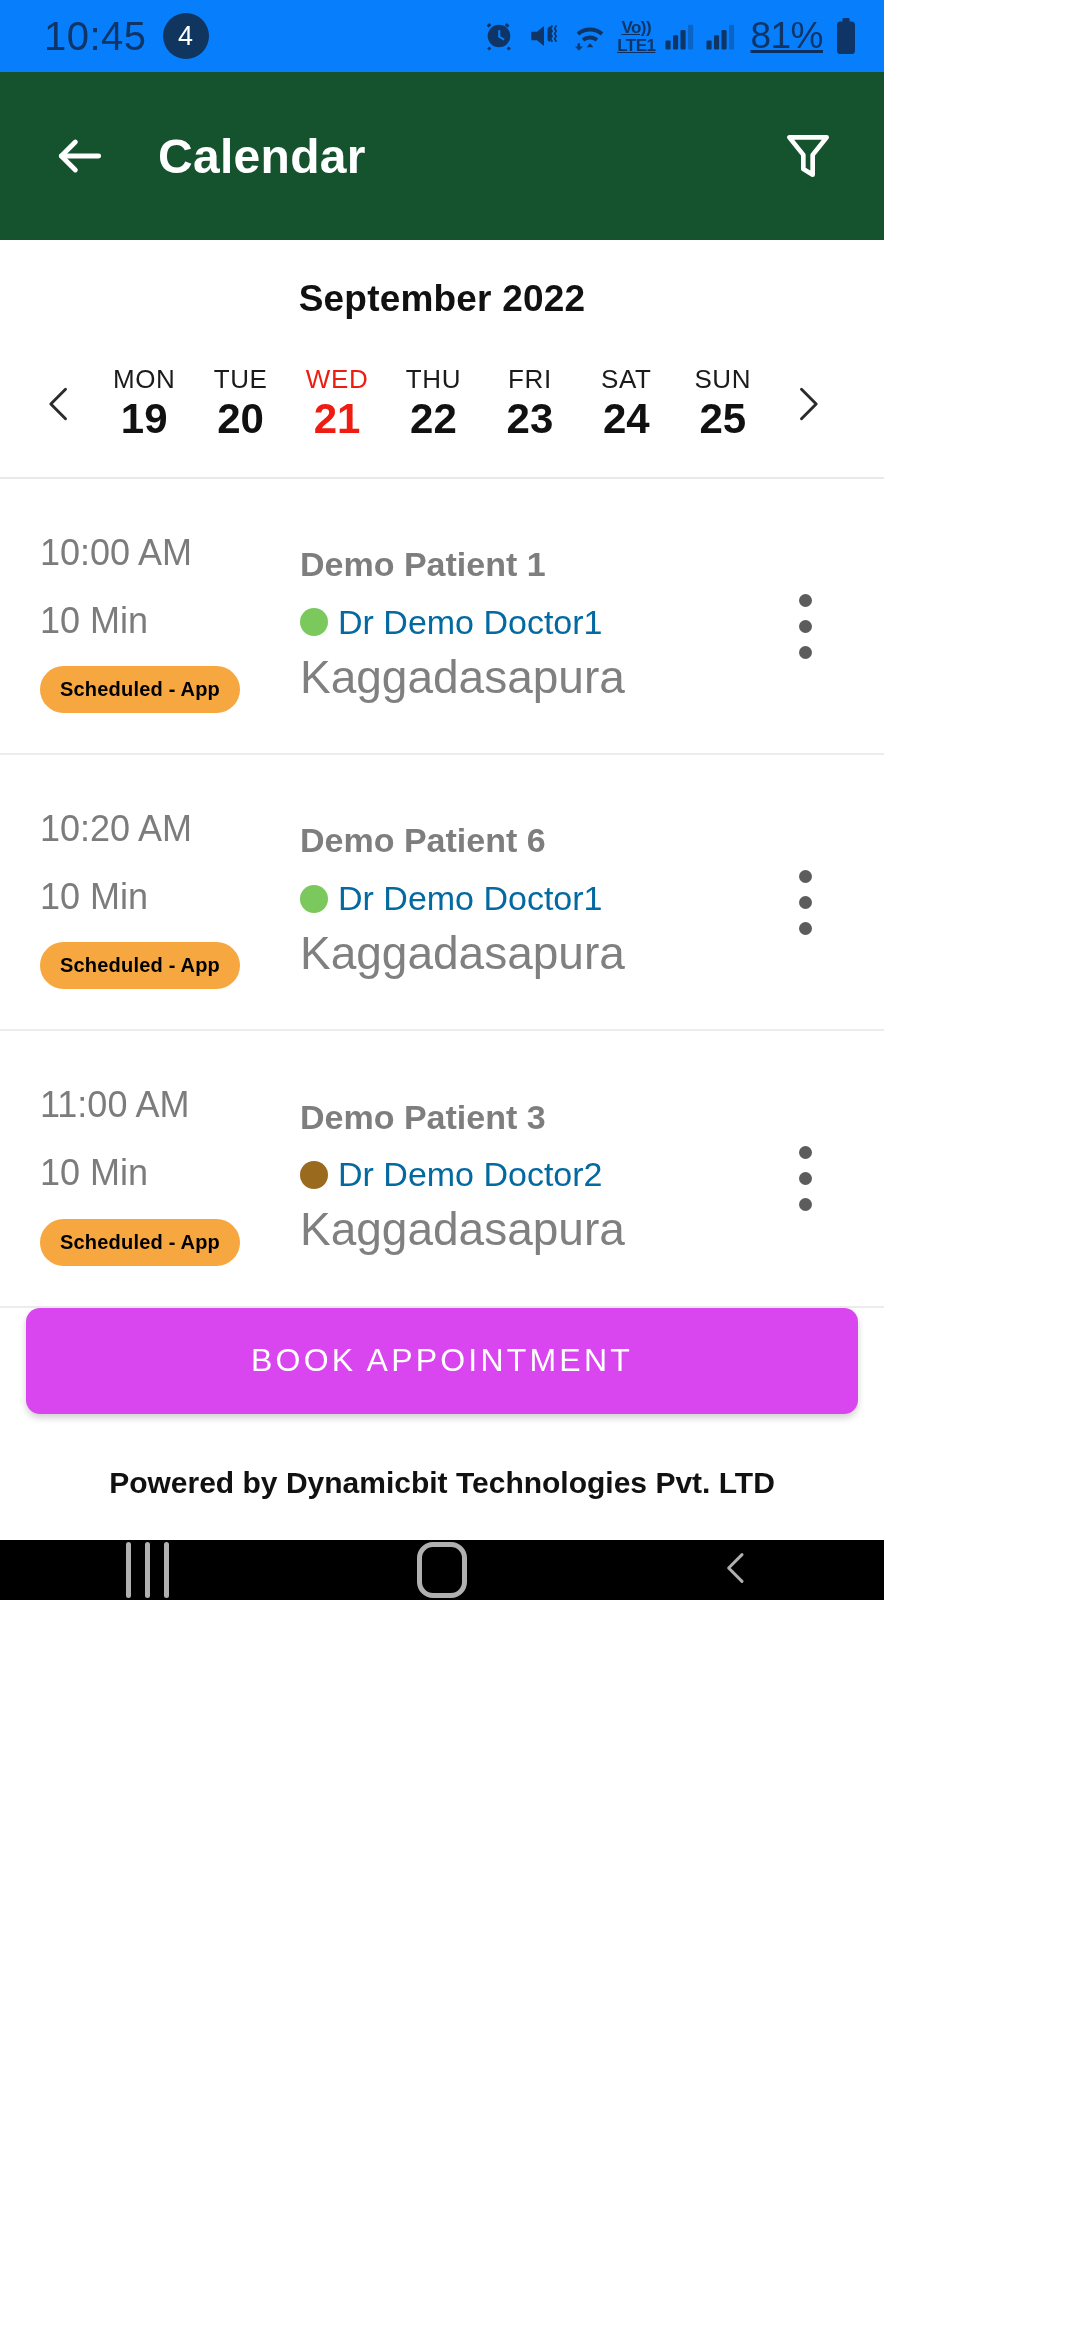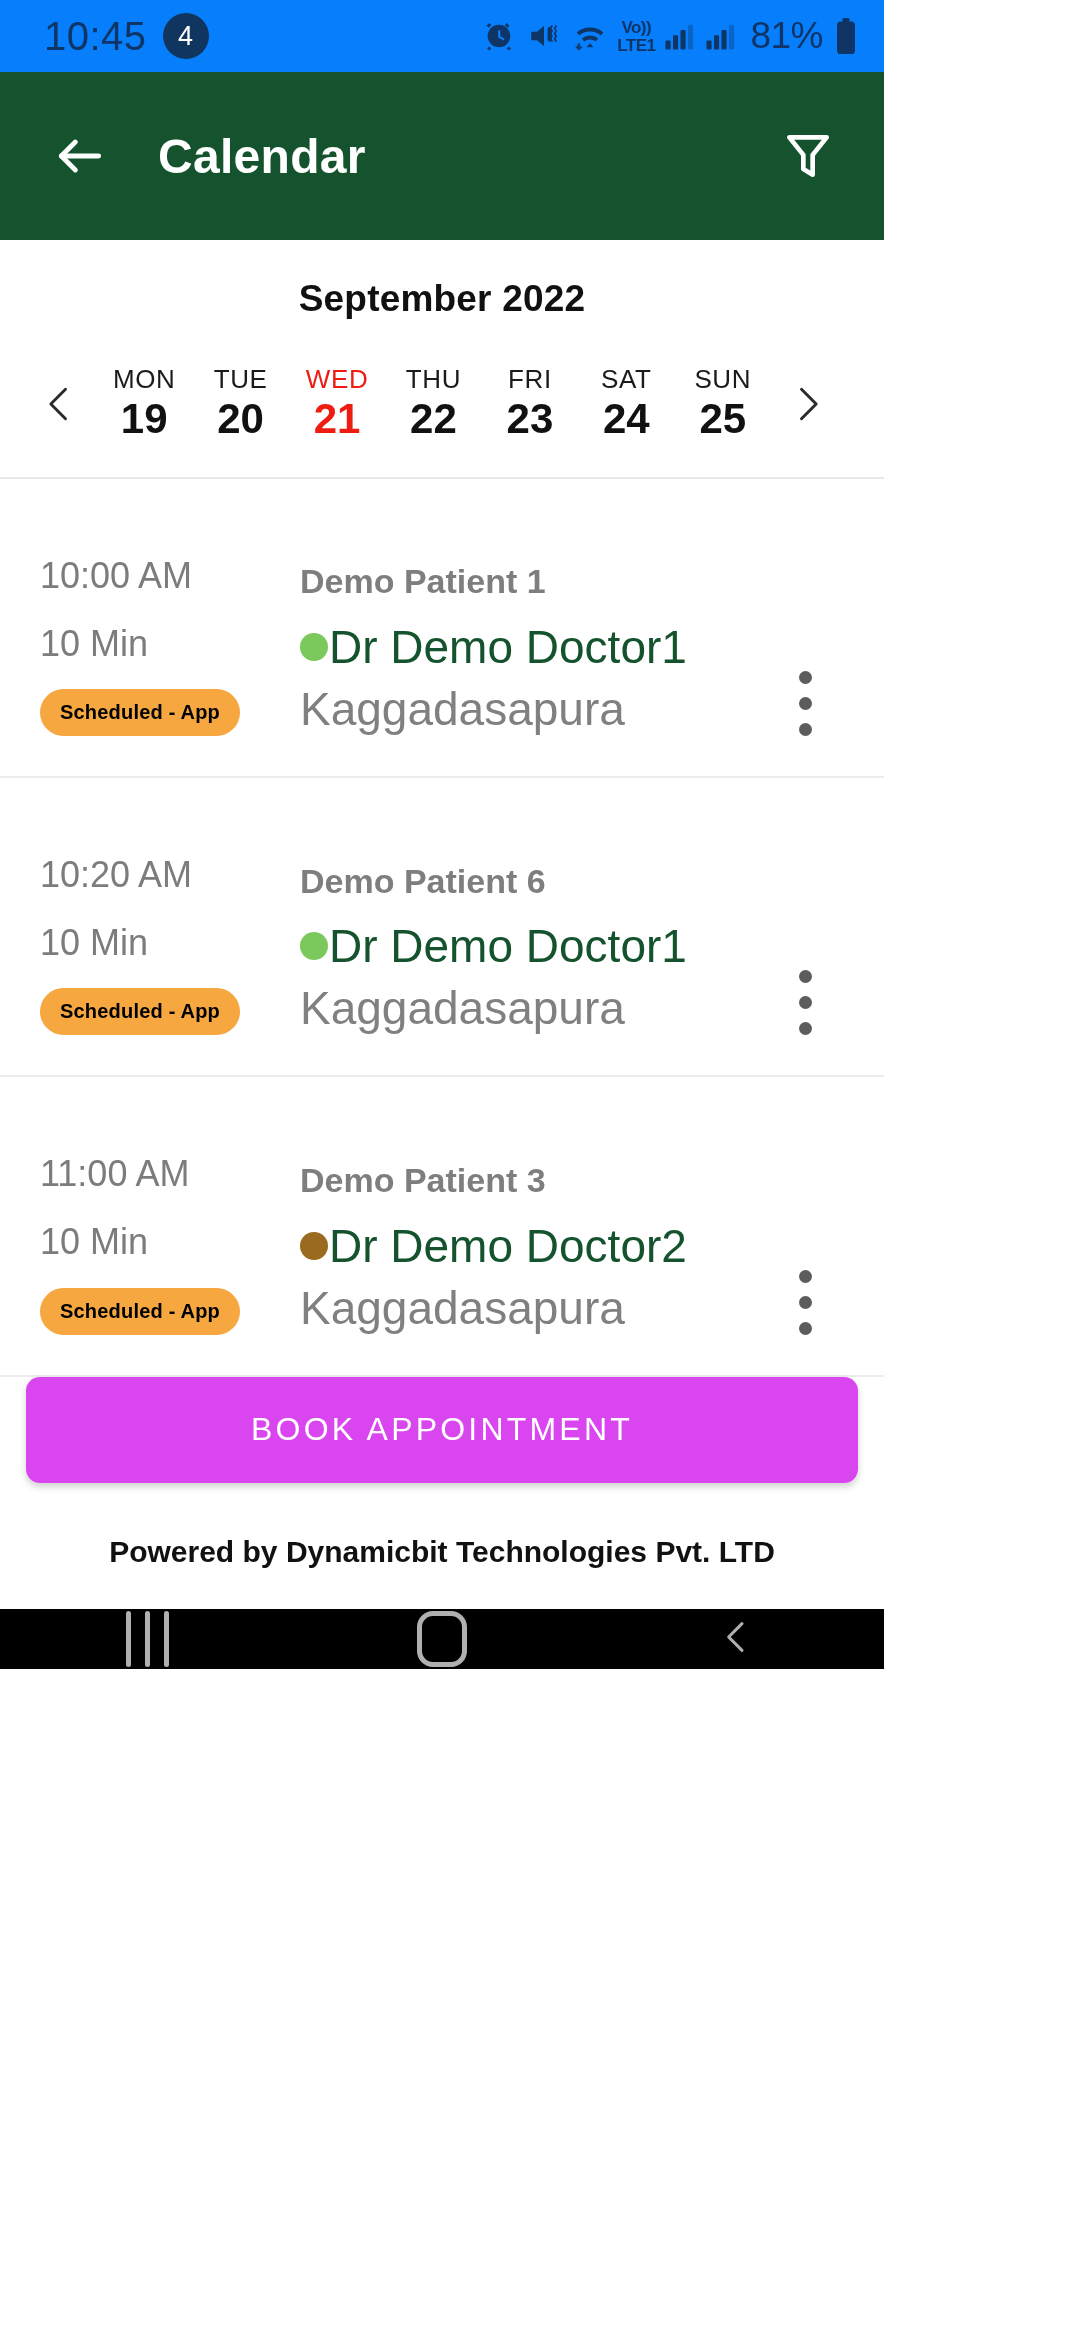--- a/index.html
+++ b/index.html
@@ -17,21 +17,21 @@
     display:flex; align-items:center; padding:0 26px 0 44px;
     color:#0b2f5e;
   }
   .sb-time { font-size:40px; font-weight:400; color:#0e3566; letter-spacing:0.5px; line-height:1; }
   .sb-badge {
     width:46px; height:46px; border-radius:50%; background:#10355f;
     color:#ffffff; font-size:27px; display:flex; align-items:center; justify-content:center;
     margin-left:16px; font-weight:400;
   }
   .sb-spacer { flex:1 1 auto; }
-  .sb-icons { display:flex; align-items:center; gap:11px; }
+  .sb-icons { display:flex; align-items:center; gap:11px;text-decoration:underline; }
   .sb-icons svg { display:block; }
   .sb-volte { display:flex; flex-direction:column; align-items:center; justify-content:center; line-height:1; margin:0 -2px; }
   .sb-volte .v1 { font-size:17px; font-weight:700; color:#0e3566; letter-spacing:-0.5px; }
   .sb-volte .v2 { font-size:17px; font-weight:700; color:#0e3566; letter-spacing:-0.5px; margin-top:1px; }
   .sb-batt-text { font-size:37px; color:#0e3566; margin-left:4px; letter-spacing:-0.5px; }
 
   
   .appbar {
     flex:0 0 168px; background:#14532d; display:flex; align-items:center;
     padding:0 48px 0 52px;
@@ -56,35 +56,35 @@
   .wk-day { flex:1 1 0; text-align:center; }
   .wk-dow { font-size:26px; color:#1b1b1b; letter-spacing:0.6px; margin-bottom:12px; }
   .wk-num { font-size:42px; font-weight:700; color:#111111; }
   .wk-day.today .wk-dow, .wk-day.today .wk-num { color:#ee1c11; }
 
   .divider { height:2px; background:#e9e9e9; width:100%; }
 
   
   .appt-list { flex:1 1 auto; background:#ffffff; overflow:hidden; }
   .appt-row {
-    display:flex; align-items:flex-end; padding:63px 44px 40px 40px;
+    display:flex; align-items:center; padding:40px 44px 40px 40px;
     border-bottom:2px solid #ececec; min-height:258px;
   }
   .appt-left { width:260px; flex:0 0 260px; padding-top:14px; }
   .appt-time { font-size:36px; color:#7c7c7c; line-height:1.1; }
   .appt-dur { font-size:36px; color:#7c7c7c; margin-top:28px; line-height:1.1; }
   .appt-badge {
     display:inline-block; margin-top:26px; background:#F6A73F; color:#000000;
     font-size:20px; font-weight:700; border-radius:26px; padding:12px 20px; letter-spacing:0.2px;
   }
   .appt-mid { flex:1 1 auto; padding-top:16px; }
   .appt-patient { font-size:34px; font-weight:700; color:#7e7e7e; line-height:1.2; }
   .appt-doc-line { display:flex; align-items:center; margin-top:18px; }
   .doc-dot { width:28px; height:28px; border-radius:50%; flex:0 0 28px; }
-  .appt-doc { font-size:46px; color:#14532d; margin-left:1px; }
+  .appt-doc { font-size:34px; color:#0369a1; margin-left:10px; }
   .appt-loc { font-size:46px; color:#808080; margin-top:8px; }
   .appt-menu { width:70px; flex:0 0 70px; display:flex; flex-direction:column; align-items:center; padding-top:20px; gap:13px; }
   .menu-dot { width:13px; height:13px; border-radius:50%; background:#5c5c5c; }
 
   
   .footer { flex:0 0 auto; background:#ffffff; padding:0 24px 0 24px; }
   .book-btn {
     display:flex; align-items:center; justify-content:center;
     height:106px; background:#d946ef; border-radius:14px; margin:0 2px;
     color:#ffffff; font-size:32px; font-weight:400; letter-spacing:3.2px;

